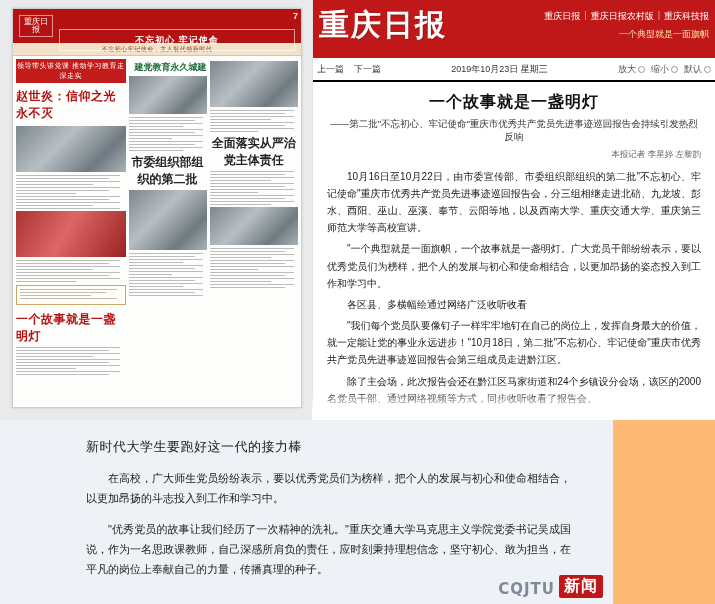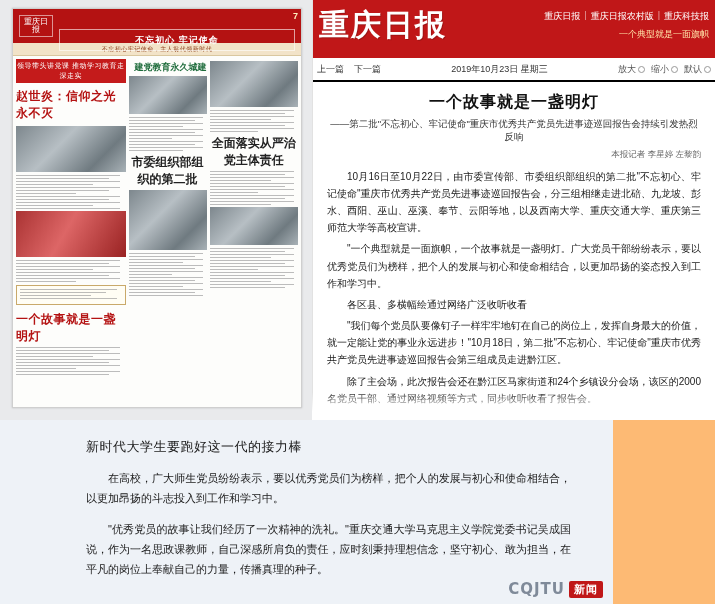--- a/index.html
+++ b/index.html
@@ -314,21 +314,21 @@
   .wm-text {
     font-size: 15px;
     font-weight: bold;
     color: #7f8a99;
     letter-spacing: 1px;
     font-family: "DejaVu Sans", sans-serif;
   }
   .wm-badge {
     background: #c01718;
     color: #fff;
-    font-size: 11px;
+    font-size: 16px;
     font-weight: bold;
     padding: 1px 5px;
     border-radius: 2px;
     letter-spacing: 1px;
   }
 </style>
 </head>
 <body>
 
 <div class="page">

